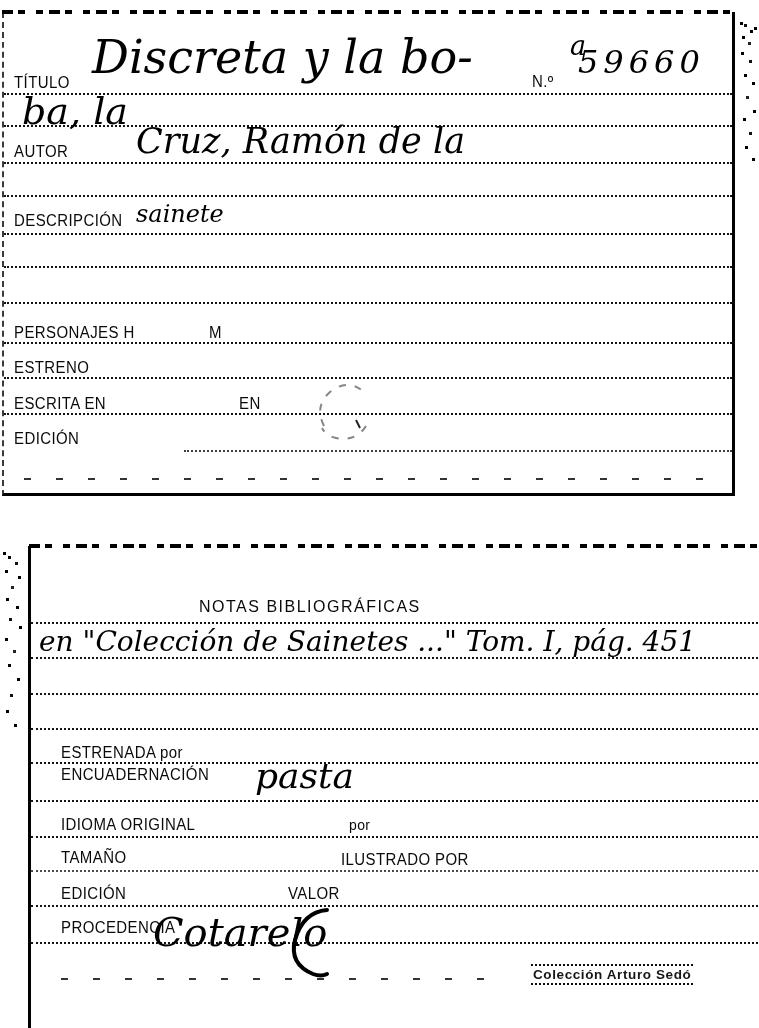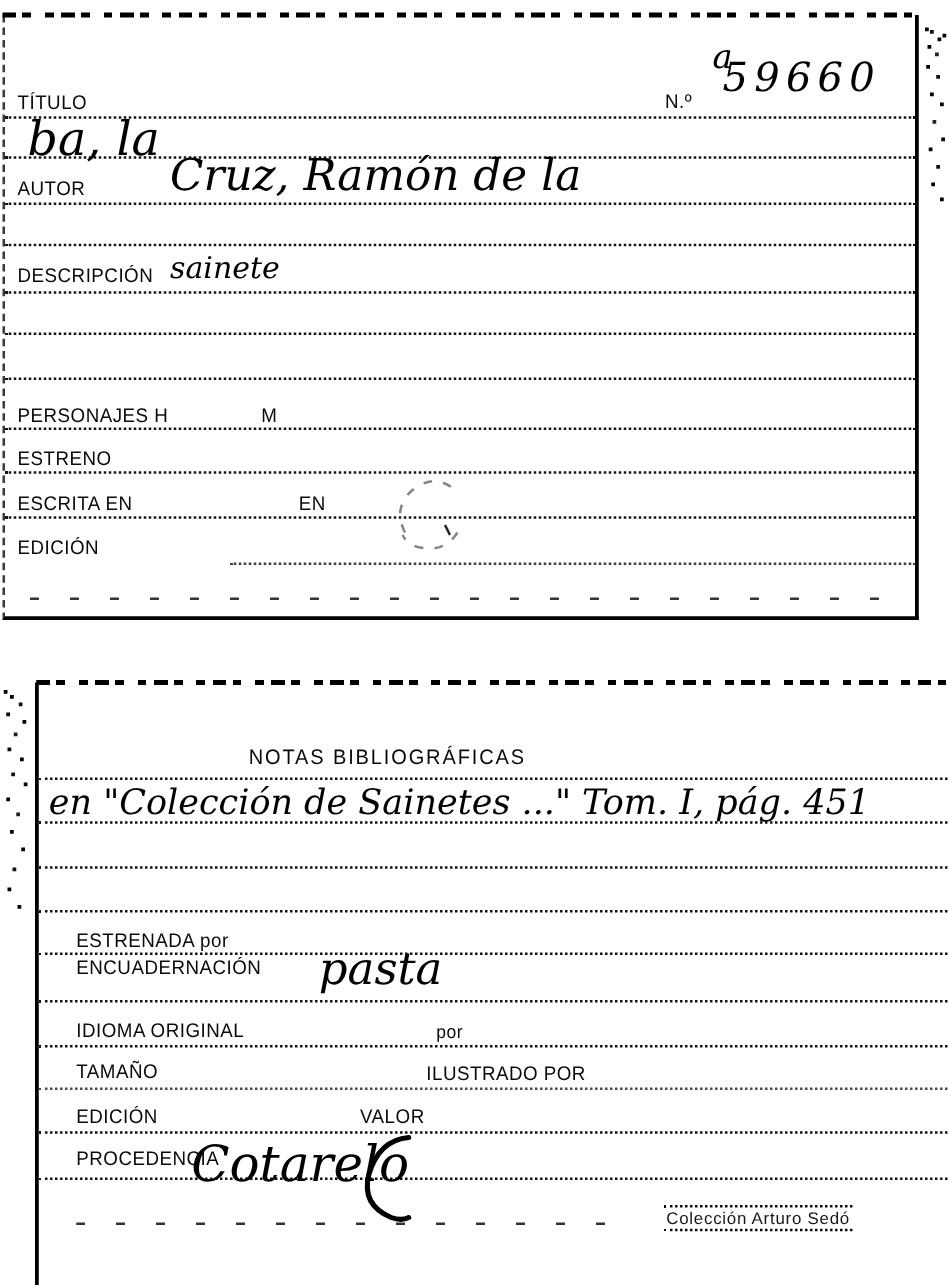--- a/index.html
+++ b/index.html
@@ -23,21 +23,21 @@
   #speckle-tr{left:740px;top:22px;
       box-shadow:4px 2px 0 #111,10px 8px 0 #000,2px 14px 0 #000,8px 20px 0 #222,14px 5px 0 #000,
       1px 30px 0 #000,9px 38px 0 #111,4px 52px 0 #000,12px 60px 0 #000,6px 74px 0 #222,
       13px 88px 0 #000,3px 96px 0 #000,9px 110px 0 #111,5px 124px 0 #000,12px 136px 0 #000;}
   #speckle-bl{left:3px;top:552px;
       box-shadow:5px 4px 0 #000,12px 10px 0 #111,2px 18px 0 #000,15px 24px 0 #000,8px 34px 0 #222,
       3px 46px 0 #000,13px 54px 0 #000,6px 66px 0 #111,16px 74px 0 #000,2px 86px 0 #000,
       10px 98px 0 #222,5px 112px 0 #000,14px 126px 0 #000,7px 142px 0 #111,3px 158px 0 #000,
       11px 172px 0 #000;}
   svg{position:absolute;overflow:visible;}
-  .footer-credit{position:absolute;font-weight:400;font-size:13.5px;letter-spacing:.6px;
+  .footer-credit{position:absolute;font-weight:700;font-size:13.5px;letter-spacing:.6px;
       border-top:2px dotted #000;border-bottom:2px dotted #000;padding:1px 2px;opacity:.95;}
 </style>
 </head>
 <body>
 
 <div id="page">
 
   <div id="top-card" class="card">
     <div class="rough-edge"></div>
 
@@ -48,20 +48,21 @@
     <div class="rule" style="top:221px"></div>
     <div class="rule" style="top:254px"></div>
     <div class="rule" style="top:290px"></div>
     <div class="rule" style="top:330px"></div>
     <div class="rule" style="top:365px"></div>
     <div class="rule" style="top:401px"></div>
     <div class="rule" style="top:438px;left:180px;opacity:.75"></div>
     <div class="rule-sparse" style="top:466px;left:20px;right:10px"></div>
 
     <span class="lbl" style="left:10px;top:62px">TÍTULO</span>
+    <span class="hw" style="left:88px;top:22px;font-size:46px">Discreta y la bo-</span>
     <span class="lbl" style="left:528px;top:61px">N.º</span>
     <span class="hw" style="left:566px;top:20px;font-size:27px">a</span>
     <span class="hw" style="left:574px;top:34px;font-size:32px;letter-spacing:5px">59660</span>
     <span class="hw" style="left:18px;top:80px;font-size:38px">ba, la</span>
 
     <span class="lbl" style="left:10px;top:131px">AUTOR</span>
     <span class="hw" style="left:132px;top:112px;font-size:35px">Cruz, Ramón de la</span>
 
     <span class="lbl" style="left:10px;top:200px">DESCRIPCIÓN</span>
     <span class="hw" style="left:132px;top:190px;font-size:24px">sainete</span>

